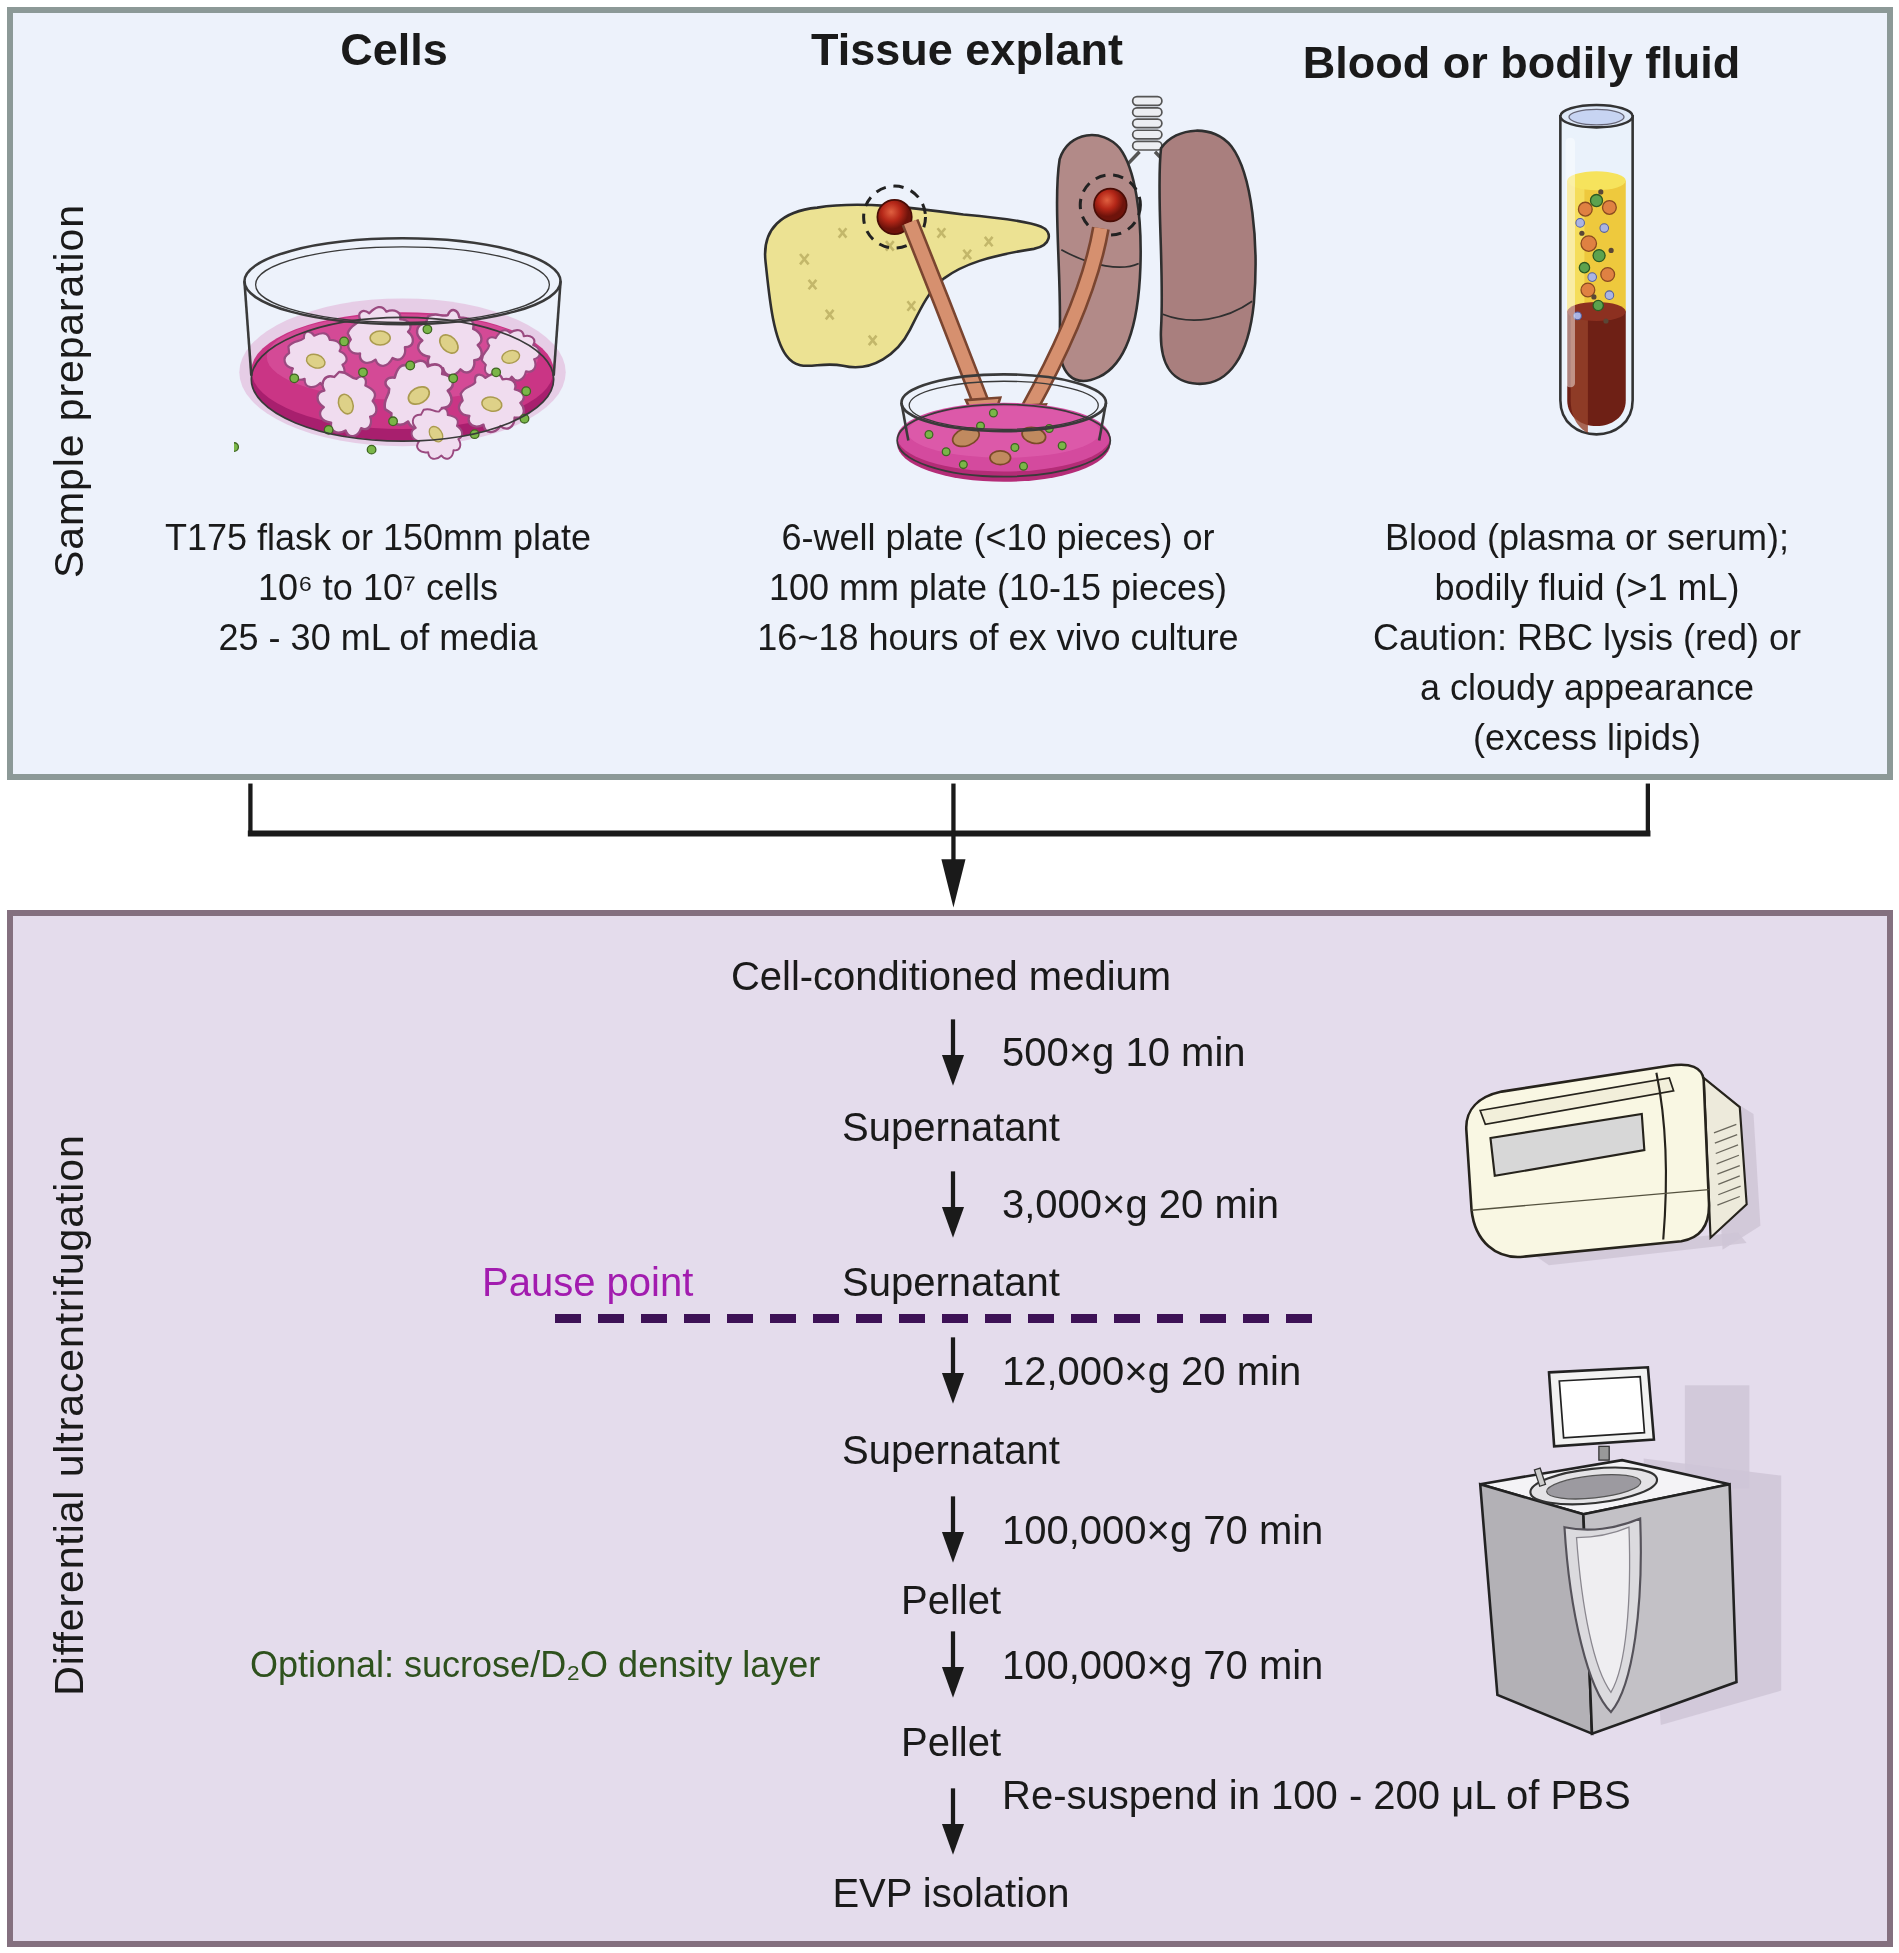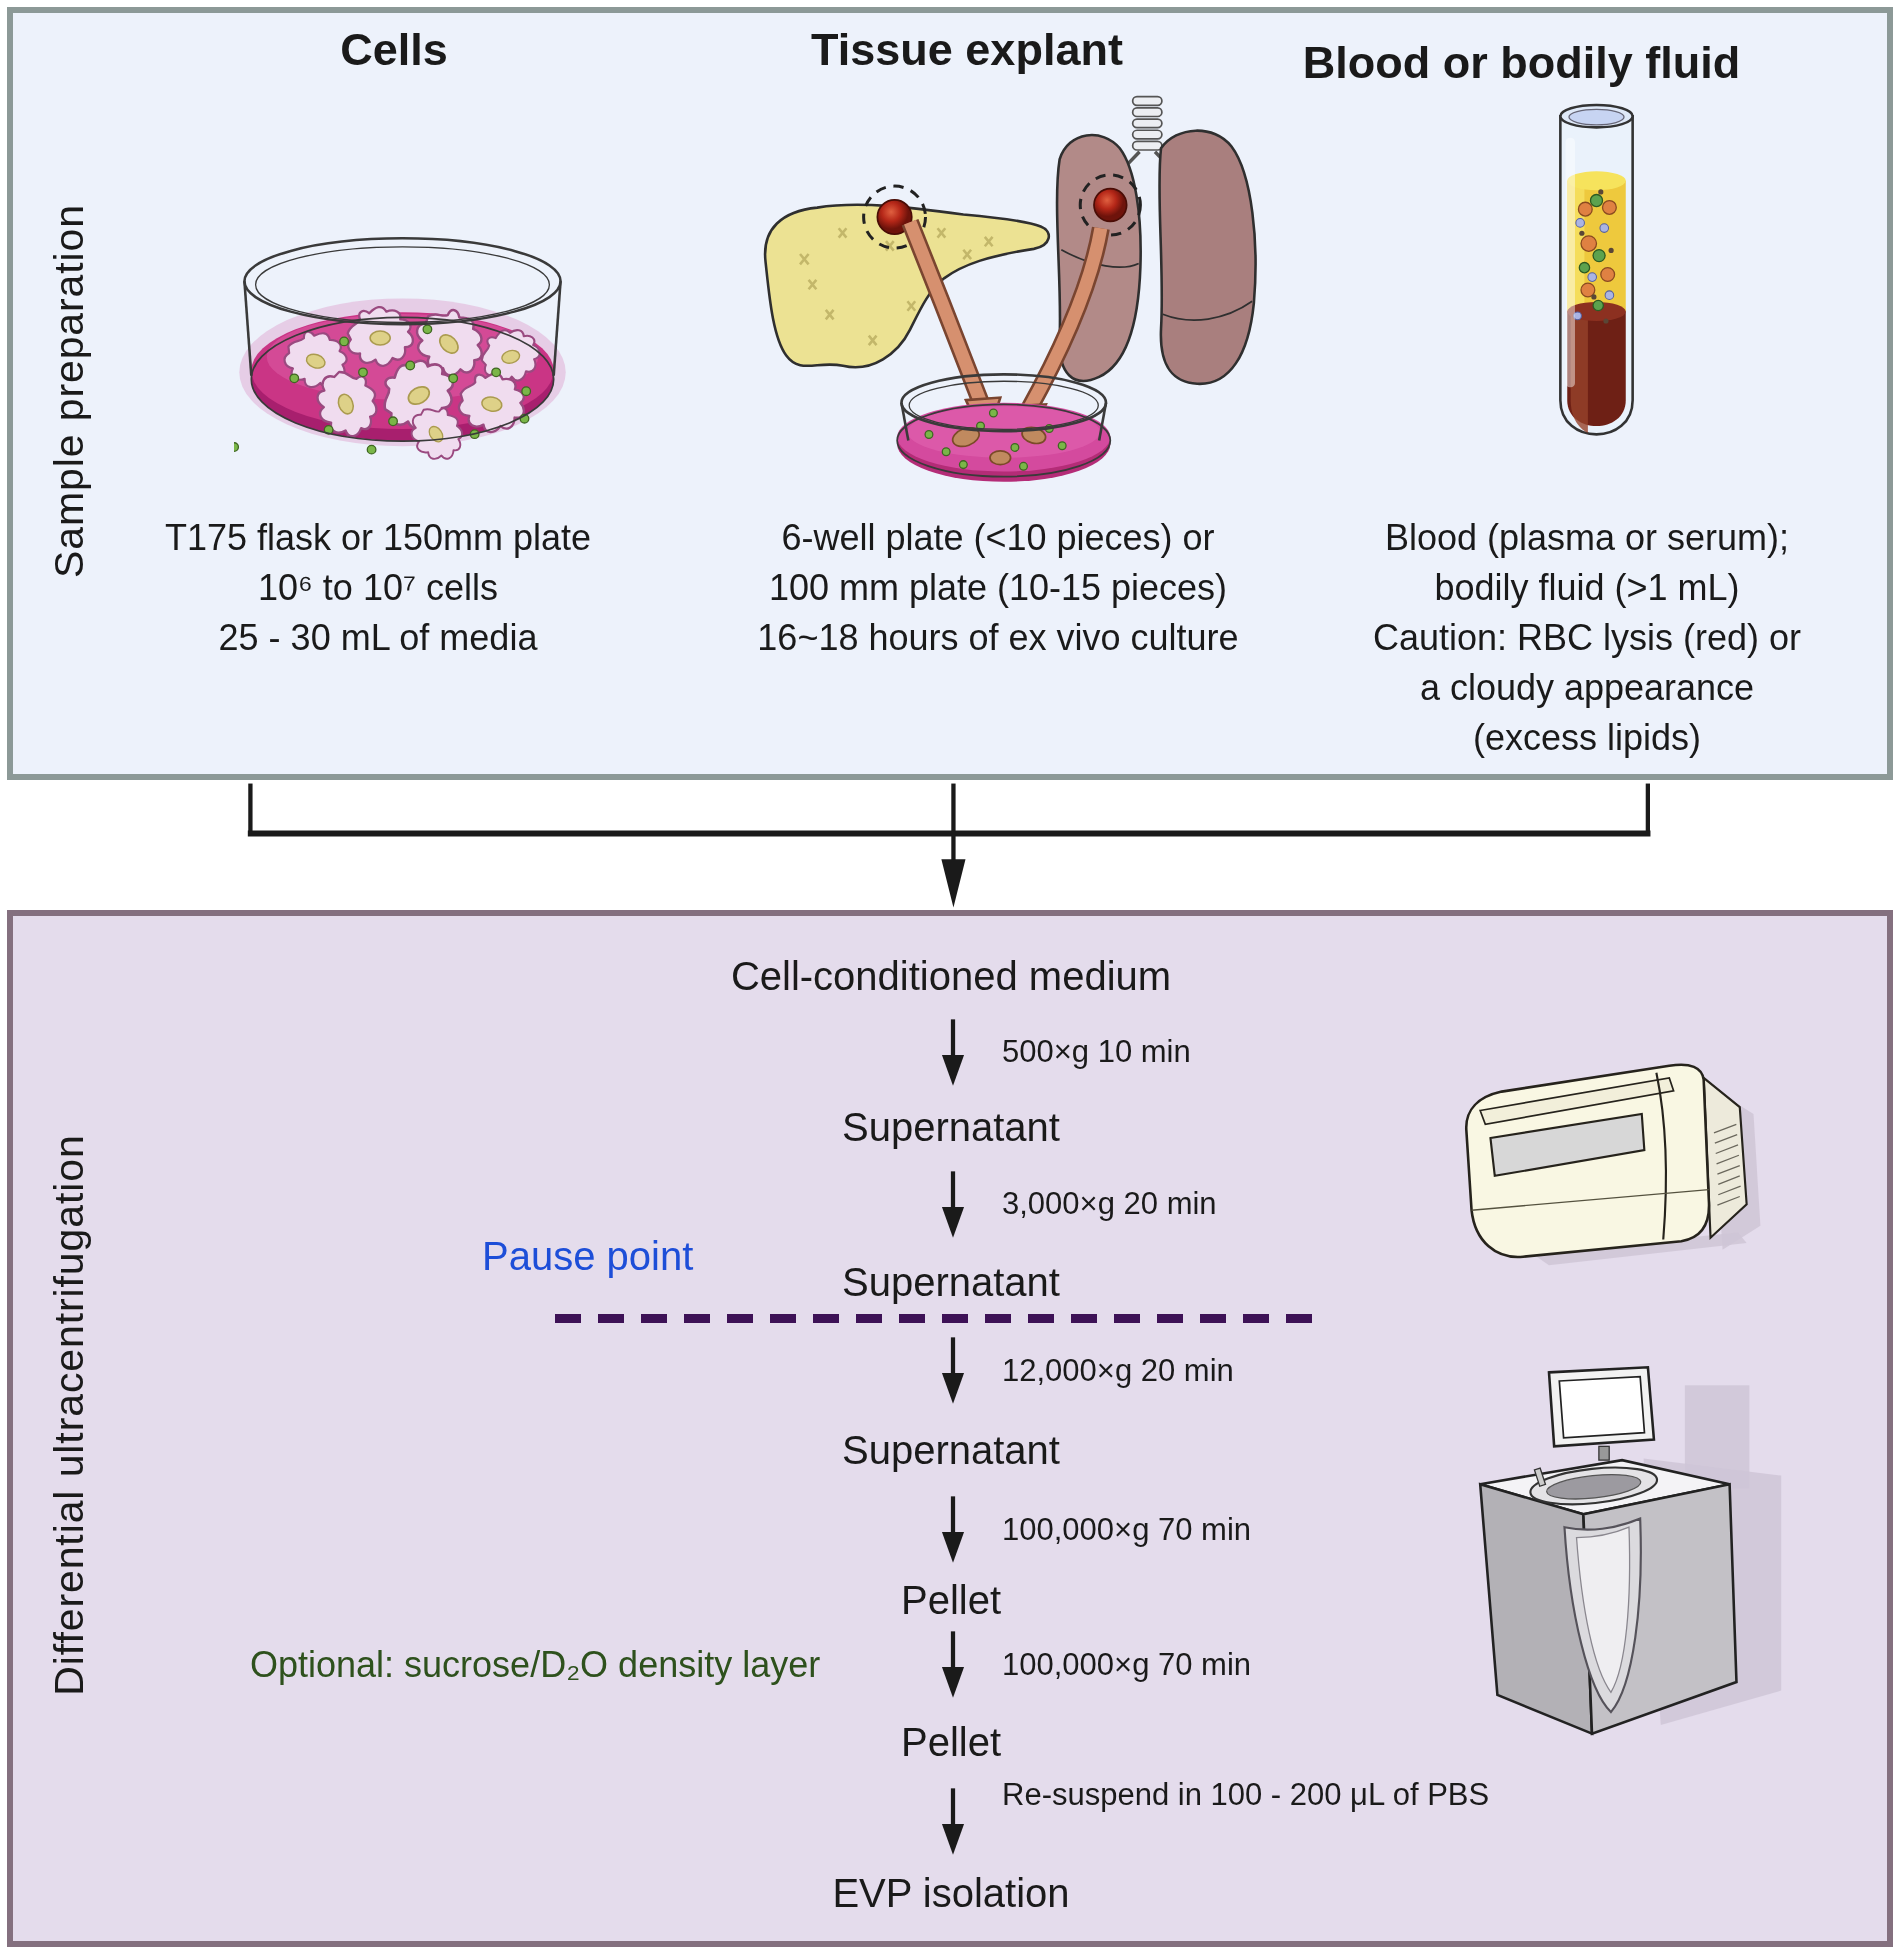--- a/index.html
+++ b/index.html
@@ -11,23 +11,23 @@
   .panel{position:absolute;box-sizing:border-box;}
   #top-panel{left:6.9px;top:6.9px;width:1886px;height:773px;background:#edf2fb;border:6px solid #8c9997;}
   #bottom-panel{left:6.9px;top:910px;width:1886px;height:1037px;background:#e4dcec;border:6px solid #84707f;}
   .side-label{
     position:absolute;white-space:nowrap;font-size:41px;letter-spacing:0.9px;
     transform:translate(-50%,-50%) rotate(-90deg);
   }
   .col-header{position:absolute;font-size:45px;font-weight:bold;text-align:center;}
   .col-text{position:absolute;font-size:36px;line-height:50px;text-align:center;}
   .flow-center{position:absolute;width:602px;left:650px;text-align:center;font-size:40px;line-height:48px;}
-  .spin-label{position:absolute;left:1002px;font-size:31px;line-height:48px;white-space:nowrap;}
+  .spin-label{position:absolute;left:1002px;font-size:40px;line-height:48px;white-space:nowrap;}
   .flow-arrow{position:absolute;left:936px;width:34px;height:67px;}
-  .pause-label{position:absolute;left:482px;top:1232px;font-size:40px;line-height:48px;color:#1d4ed8;white-space:nowrap;}
+  .pause-label{position:absolute;left:482px;top:1258px;font-size:40px;line-height:48px;color:#a21caf;white-space:nowrap;}
   .optional-label{position:absolute;left:250px;top:1643px;font-size:36px;line-height:43px;color:#2e511d;white-space:nowrap;}
   .dashed-line{
     position:absolute;left:555px;top:1314px;width:774px;height:8.6px;
     background:repeating-linear-gradient(90deg,#3d1156 0 26px,transparent 26px 43px);
   }
   .illus{position:absolute;}
   svg{display:block;}
 </style>
 </head>
 <body>

